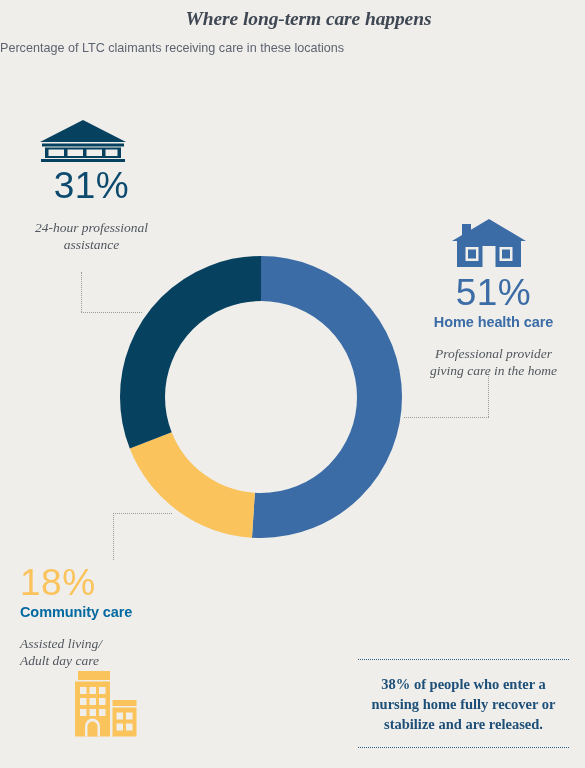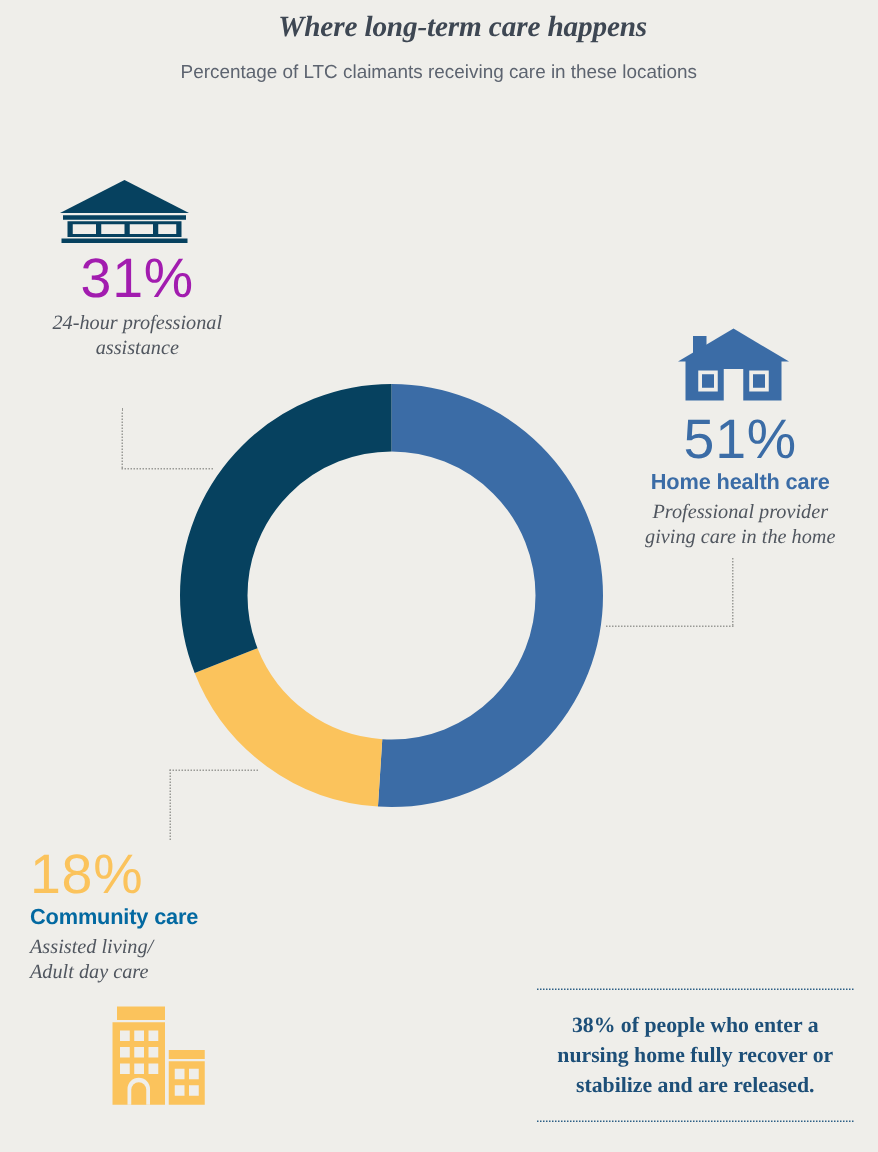--- a/index.html
+++ b/index.html
@@ -28,21 +28,20 @@
     font-style: italic;
     font-weight: bold;
     font-size: 19.5px;
     letter-spacing: -0.1px;
     color: #3e4753;
   }
   .subtitle {
     position: absolute;
     left: 0; top: 41px;
     width: 585px;
-    text-align: center;
     font-family: "Liberation Sans", sans-serif;
     font-size: 12.6px;
     color: #5d6470;
   }
 
   
   .donut-wrap {
     position: absolute;
     left: 118px; top: 254px;
     width: 286px; height: 286px;
@@ -75,25 +74,26 @@
     font-size: 14.5px;
     line-height: 19px;
     letter-spacing: -0.1px;
   }
   .desc {
     font-family: "Liberation Serif", serif;
     font-style: italic;
     font-size: 13.5px;
     line-height: 17px;
     color: #50565f;
+    margin-top: 13px;
   }
 
   
   #stat-nursing { left: 0px; top: 166px; width: 183px; text-align: center; }
-  #stat-nursing .pct { color: #a21caf; }
+  #stat-nursing .pct { color: #0c4a6e; }
   #stat-nursing .cat { color: #1c5b82; }
 
   
   #stat-home { left: 402px; top: 273px; width: 183px; text-align: center; }
   #stat-home .pct { color: #3b6ca6; }
   #stat-home .cat { color: #3b6ca6; }
 
   
   #stat-community { left: 20px; top: 563px; width: 200px; text-align: left; }
   #stat-community .pct { color: #fbc35c; }

